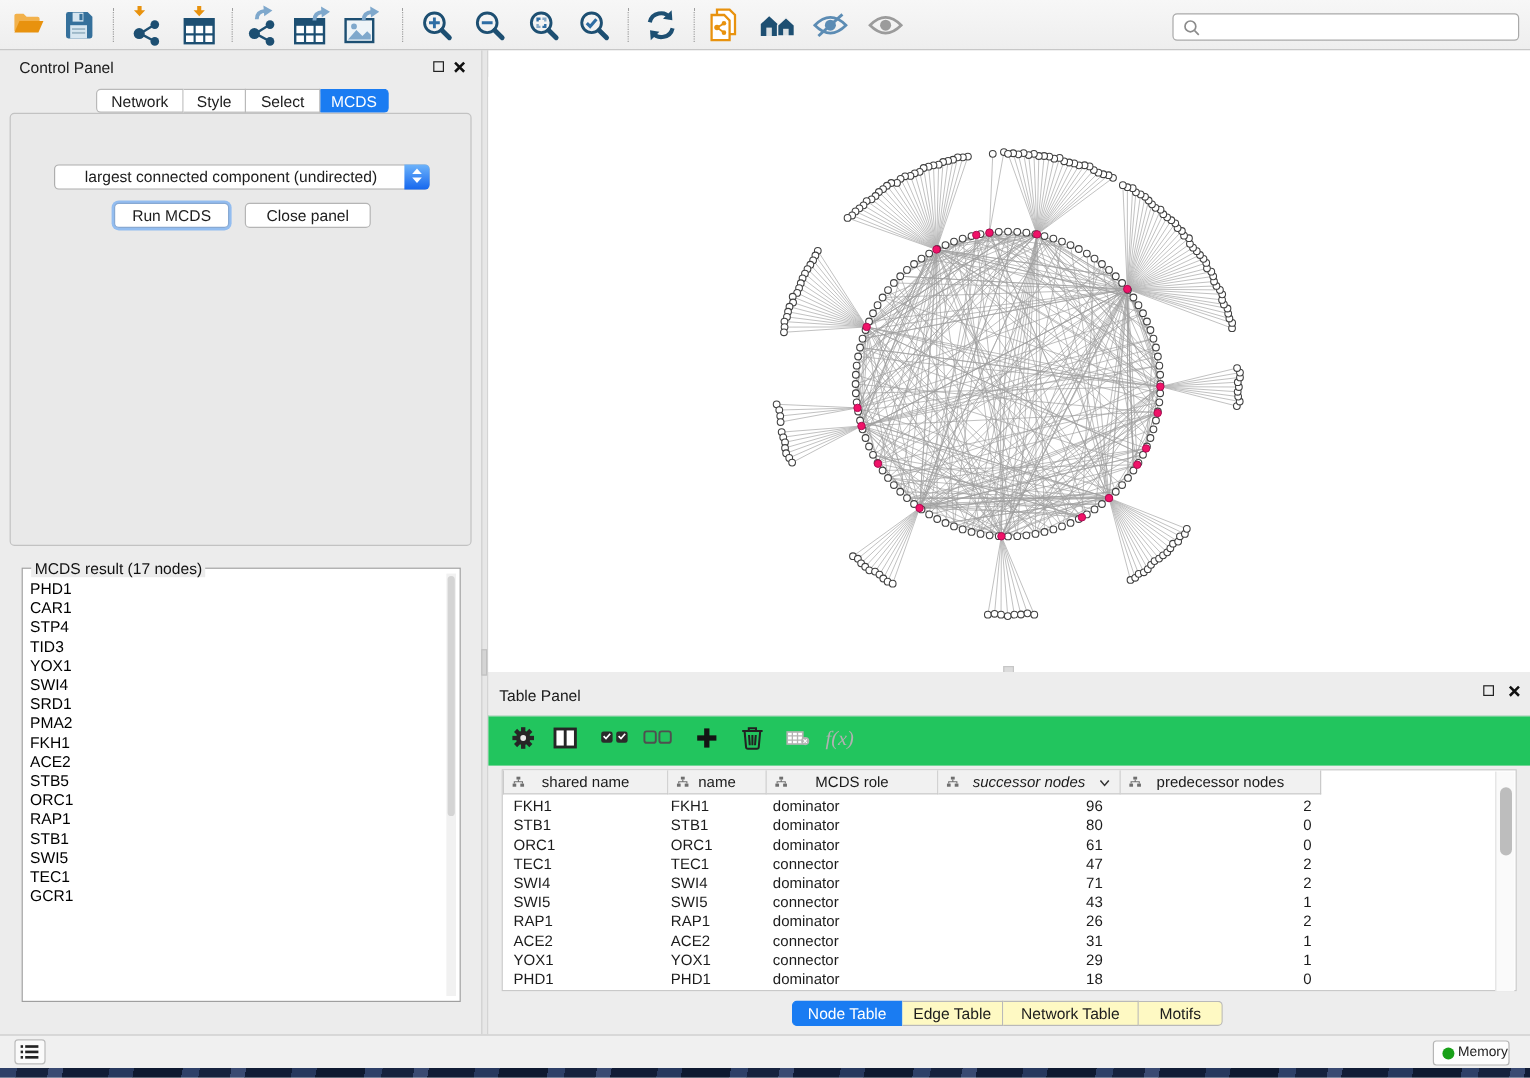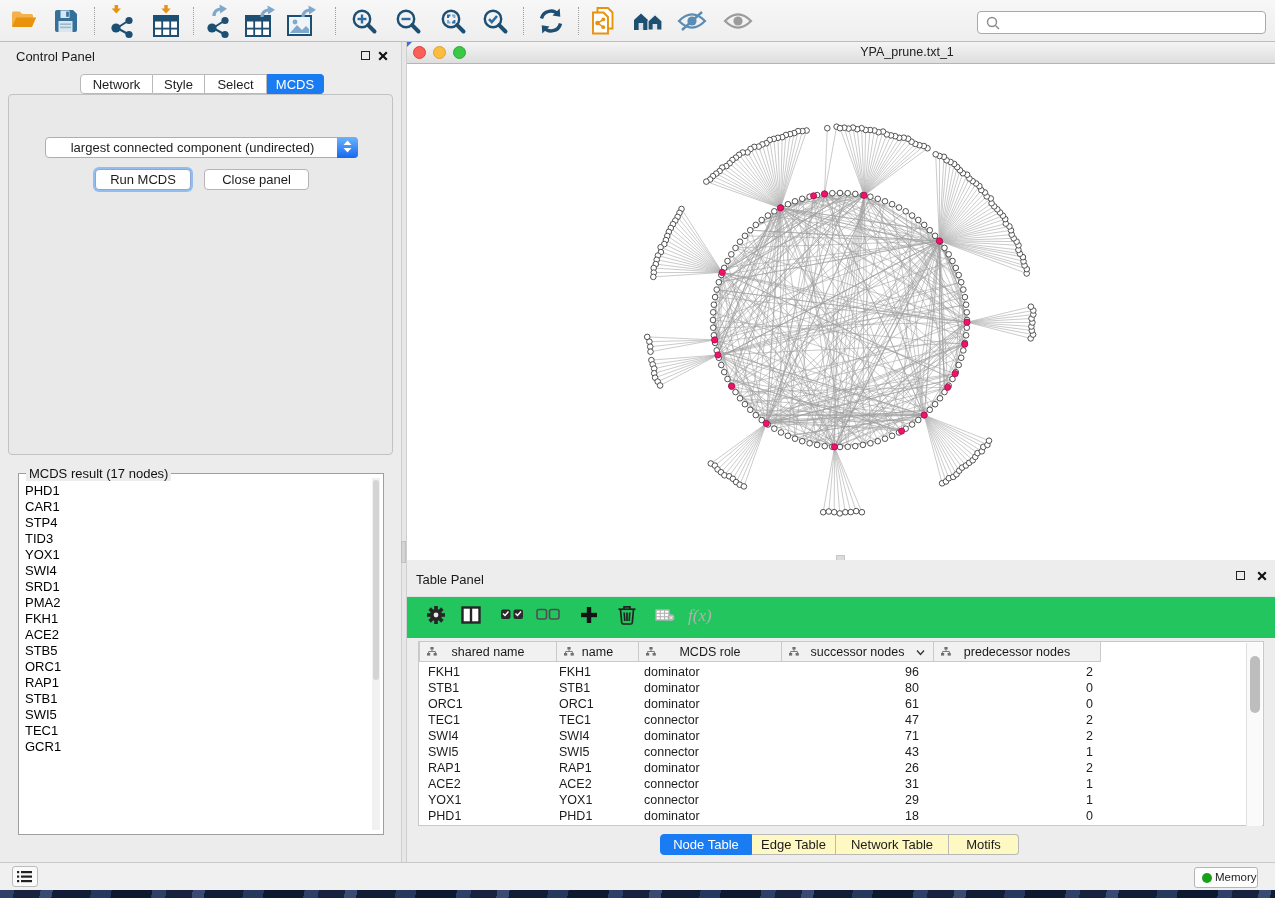--- a/index.html
+++ b/index.html
@@ -224,27 +224,20 @@
     <div id="listsb">
         <div id="listsbthumb"></div>
       </div>
   </div>
 </div>
 <div class="abs" id="vdivider">
     <div style="position:absolute;left:-1px;top:499px;width:5px;height:22px;background:#d4d4d4;border:1px solid #c0c0c0"></div>
   </div>
 
 <div class="abs" id="netwin">
-  <div id="nettitle">
-      <div style="position:absolute;left:0;top:0;width:0;height:0;border-left:5px solid #3b6fd4;border-bottom:5px solid transparent"></div>
-    <div class="light" style="left:6px;background:#f95f57;border:0.5px solid #e0443e"></div>
-    <div class="light" style="left:26px;background:#fcbd3f;border:0.5px solid #dfa133"></div>
-    <div class="light" style="left:46px;background:#3bc844;border:0.5px solid #2fa937"></div>
-    <div style="position:absolute;left:380px;top:3px;width:240px;text-align:center;font-size:12.5px;color:#222">YPA_prune.txt_1</div>
-  </div>
   <div id="netcanvas">
     <svg width="868" height="496" viewBox="0 0 868 496" style="position:absolute;left:0;top:0">
 <g stroke="#a0a0a0" stroke-width="0.7" stroke-opacity="0.8">
 <line x1="373.4" y1="143.9" x2="309.7" y2="286.4"></line>
 <line x1="373.4" y1="143.9" x2="410.1" y2="380.9"></line>
 <line x1="373.4" y1="143.9" x2="440.7" y2="129.2"></line>
 <line x1="373.4" y1="143.9" x2="348.8" y2="351.1"></line>
 <line x1="373.4" y1="143.9" x2="410.1" y2="131.1"></line>
 <line x1="373.4" y1="143.9" x2="455.9" y2="380.9"></line>
 <line x1="373.4" y1="143.9" x2="354.7" y2="156.0"></line>
@@ -1152,21 +1145,21 @@
           <path d="M5,2.6 V4.5 M1.6,6 V4.5 H8.4 V6" stroke="#6f6f6f" stroke-width="0.9" fill="none"></path>
         </svg>name</div>
     <div class="th" style="left:220px;width:143px;"><svg class="hdrsort" width="10" height="9" viewBox="0 0 10 9">
           <g fill="#6f6f6f">
             <rect x="3.4" y="0" width="3.2" height="2.6"></rect>
             <rect x="0" y="6" width="3.2" height="2.6"></rect>
             <rect x="6.6" y="6" width="3.2" height="2.6"></rect>
           </g>
           <path d="M5,2.6 V4.5 M1.6,6 V4.5 H8.4 V6" stroke="#6f6f6f" stroke-width="0.9" fill="none"></path>
         </svg>MCDS role</div>
-    <div class="th" style="left:363px;width:152px;"><svg class="hdrsort" width="10" height="9" viewBox="0 0 10 9">
+    <div class="th" style="left:363px;width:152px;font-style:italic;"><svg class="hdrsort" width="10" height="9" viewBox="0 0 10 9">
           <g fill="#6f6f6f">
             <rect x="3.4" y="0" width="3.2" height="2.6"></rect>
             <rect x="0" y="6" width="3.2" height="2.6"></rect>
             <rect x="6.6" y="6" width="3.2" height="2.6"></rect>
           </g>
           <path d="M5,2.6 V4.5 M1.6,6 V4.5 H8.4 V6" stroke="#6f6f6f" stroke-width="0.9" fill="none"></path>
         </svg>successor nodes<svg width="9" height="7" viewBox="0 0 9 7" style="position:absolute;right:8px;top:7px">
           <path d="M1,1.5 L4.5,5.5 L8,1.5" stroke="#333" stroke-width="1.3" fill="none"></path>
         </svg></div>
     <div class="th" style="left:515px;width:167px;"><svg class="hdrsort" width="10" height="9" viewBox="0 0 10 9">

